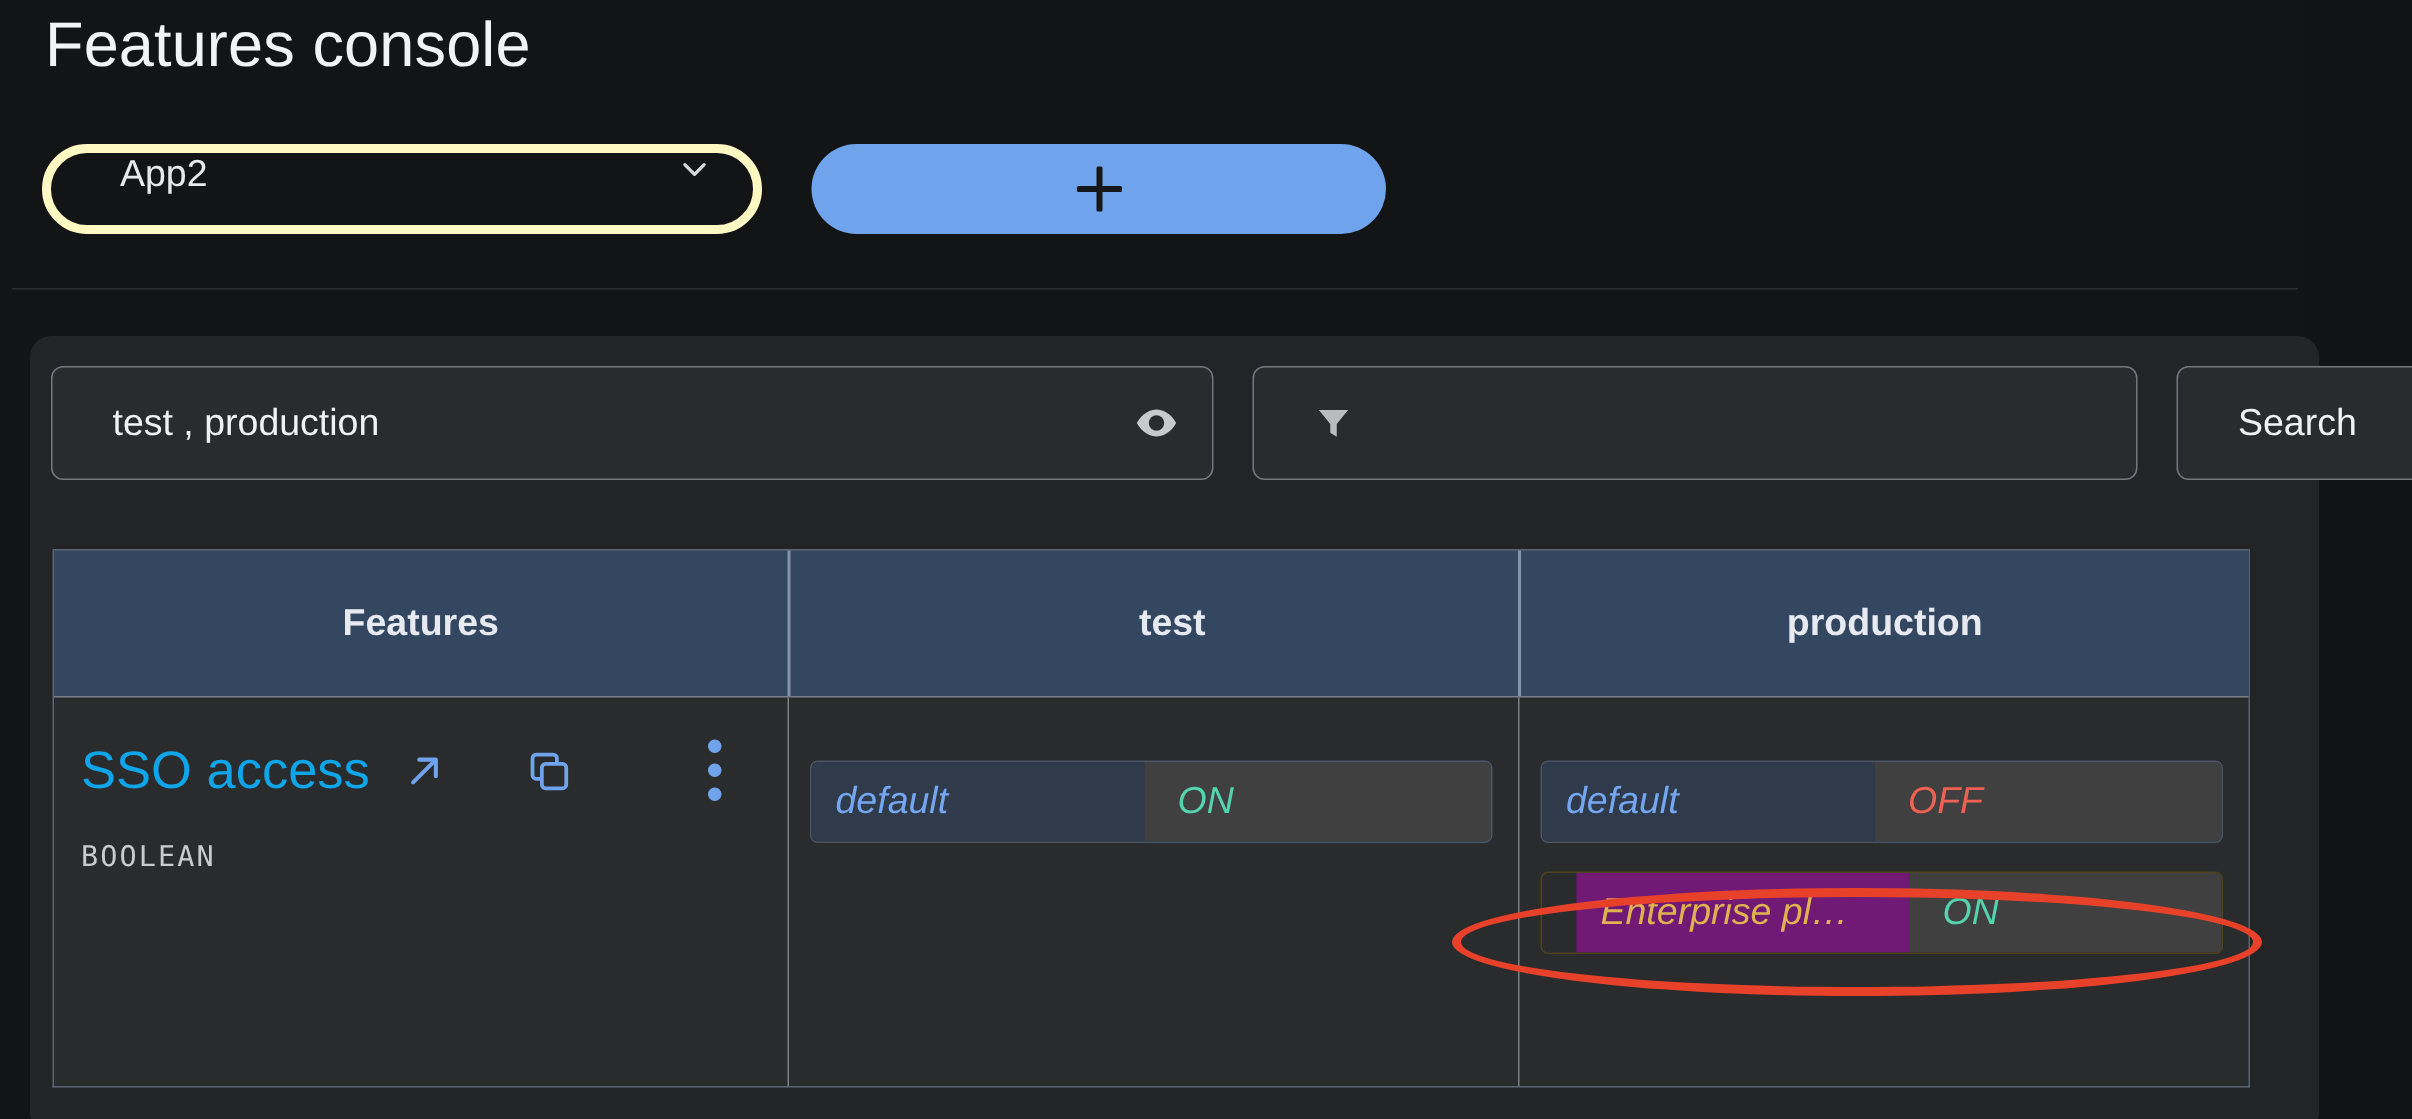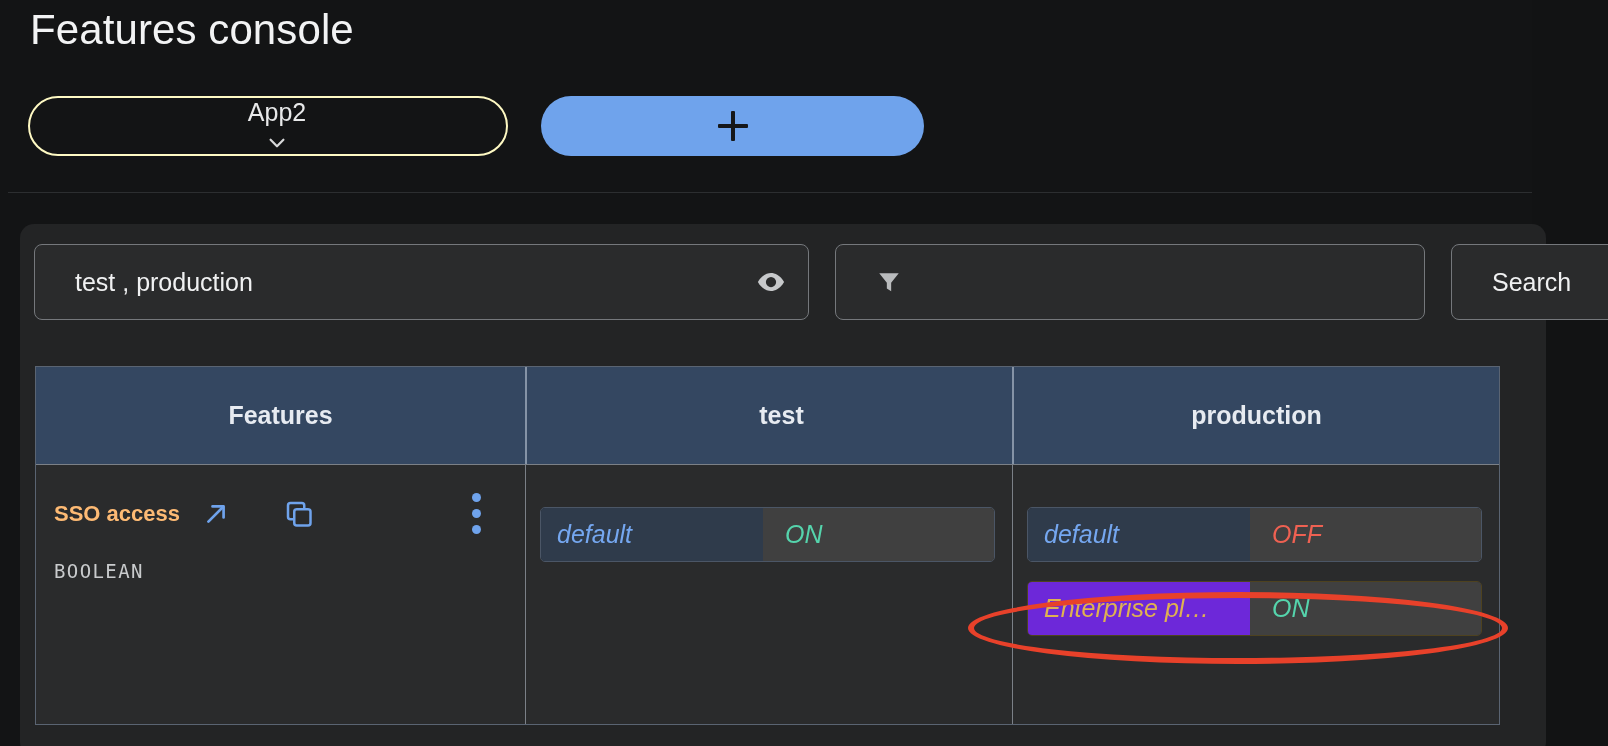--- a/index.html
+++ b/index.html
@@ -14,26 +14,25 @@
   
   .page-title {
     position: absolute; left: 30px; top: 6px;
     font-size: 42px; font-weight: 400; color: #f2f3f4;
     letter-spacing: 0.1px;
   }
   .toolbar { position: absolute; left: 0; top: 96px; width: 100%; height: 62px; }
   .app-select {
     position: absolute; left: 28px; top: 0;
     width: 480px; height: 60px;
-    border: 2px solid #fef9c3; border-radius: 30px;
+    border: 6px solid #fef9c3; border-radius: 30px;
     background: transparent;
-    display: flex; align-items: center; justify-content: space-between;
+    display: flex; align-items: flex-start; justify-content: space-between;
     padding: 0 28px 0 46px;
     cursor: pointer;
-    flex-direction: column;
   }
   .app-select-label { font-size: 25px; color: #e8e9ea; }
   .chev { width: 22px; height: 22px; display:block; }
   .create-btn {
     position: absolute; left: 541px; top: 0;
     width: 383px; height: 60px;
     background: #6fa3ec; border: none; border-radius: 30px;
     display: flex; align-items: center; justify-content: center; gap: 24px;
     cursor: pointer;
   }
@@ -84,21 +83,21 @@
   .col-2 { width: 487px; flex: none; padding-left: 24px; }
   .col-3 { width: 487px; flex: none; }
   .thead .col-2, .thead .col-3 { border-left: 2px solid #8593a6; }
 
   .trow { display: flex; min-height: 260px; border-top: 1px solid #7b8087; }
   .trow:first-of-type { border-top: 1px solid #5a6472; }
   .td { padding: 0; }
   .trow .col-2, .trow .col-3 { border-left: 1px solid #7b8087; font-style: italic; }
 
   .feat-head { display: flex; align-items: center; padding: 28px 0 0 18px; gap: 0; }
-  .feat-name { font-size: 22px; font-weight: bold; color: #fdba74; }
+  .feat-name { font-size: 35px; font-weight: normal; color: #0ea5e9; }
   .icon-btn { background: none; border: none; cursor: pointer; display: flex; align-items: center; justify-content: center; }
   .arrow-icon { width: 28px; height: 28px; margin-left: 22px; }
   .copy-icon { width: 30px; height: 30px; margin-left: 54px; }
   .kebab { margin-left: auto; margin-right: 44px; display: flex; flex-direction: column; gap: 7px; cursor: pointer; }
   .kebab i { display: block; width: 9px; height: 9px; border-radius: 50%; background: #6fa3ec; }
   .feat-type {
     font-family: "DejaVu Sans Mono", monospace;
     font-size: 19px; color: #c9cbcd; letter-spacing: 1.4px;
     padding: 26px 0 0 18px;
   }
@@ -109,21 +108,21 @@
     margin: 0 0 19px 14px; width: 455px;
     border: 1px solid #4b5666; border-radius: 5px; overflow: hidden;
   }
   .rule-name {
     width: 222px; flex: none; display: flex; align-items: center;
     padding-left: 16px; font-size: 25px;
     background: #2f3b4b; color: #75a7f0;
     white-space: nowrap; overflow: hidden;
   }
   .rule.amber { border-color: #4e421f; }
-  .rule.amber .rule-name { background: #6d28d9; color: #e0b250; }
+  .rule.amber .rule-name { background: #701a75; color: #e0b250; margin-left: 23px; }
   .rule-val { display: flex; align-items: center; padding-left: 22px; font-size: 25px; background: #404040; flex: 1; }
   .v-on  { color: #55d4ac; }
   .v-off { color: #ef6152; }
 
   
   .annot-ellipse {
     position: absolute; left: 968px; top: 592px;
     width: 540px; height: 72px;
     border: 6px solid #e8412a; border-radius: 50%;
     pointer-events: none;

